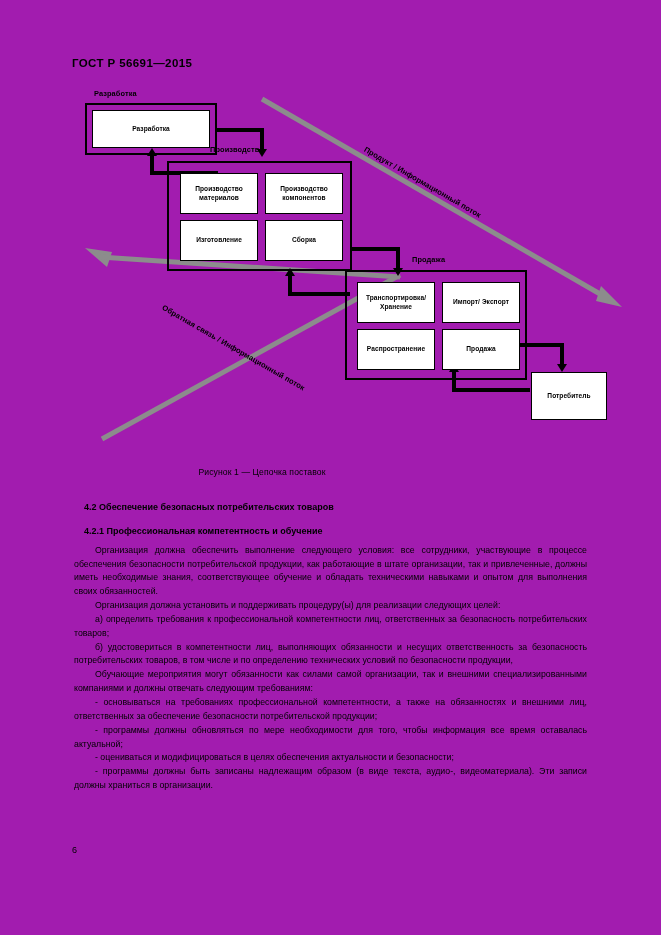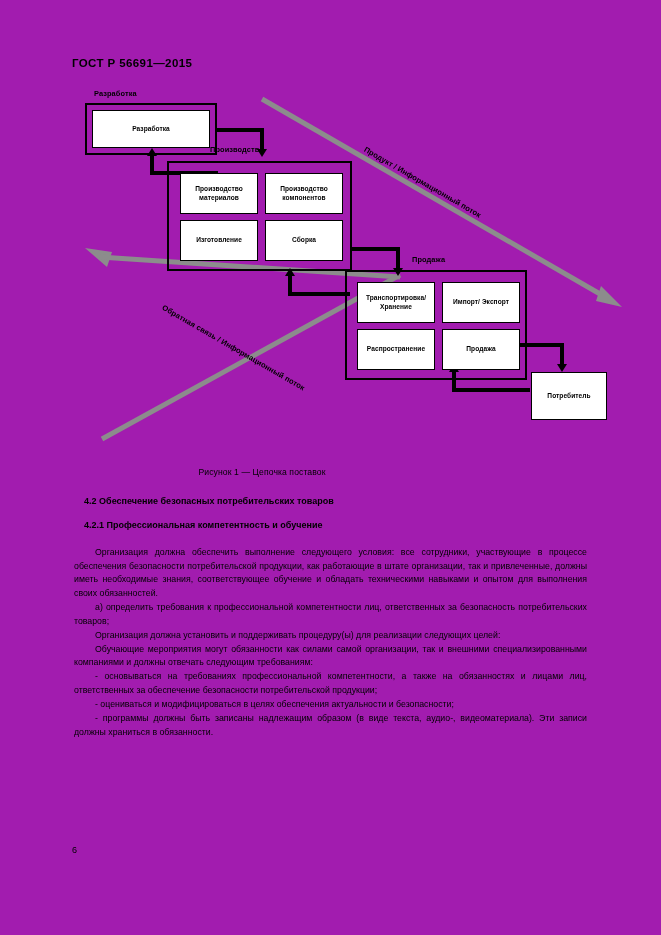--- a/index.html
+++ b/index.html
@@ -125,27 +125,27 @@
     top: 487px;
     width: 513px;
     font-size: 8.75px;
     line-height: 13.85px;
     text-align: justify;
     letter-spacing: 0.01px;
   }
   #body-text .h2 {
     font-weight: bold;
     font-size: 9px;
-    margin: 8px 0 10px 10px;
+    margin: 14px 0 10px 10px;
     text-align: left;
   }
   #body-text .h3 {
     font-weight: bold;
     font-size: 9px;
-    margin: 0 0 13px 10px;
+    margin: 0 0 5px 10px;
     text-align: left;
   }
   #body-text p {
     margin: 0;
     text-indent: 21px;
     text-align: justify;
     hyphens: none;
   }
 
   #page-number {
@@ -246,23 +246,25 @@
     </div>
   </div>
 
   <div id="fig-caption">Рисунок 1 — Цепочка поставок</div>
 
   <div id="body-text">
     <div class="h2">4.2 Обеспечение безопасных потребительских товаров</div>
     <div class="h3">4.2.1 Профессиональная компетентность и обучение</div>
 
     <p>Организация должна обеспечить выполнение следующего условия: все сотрудники, участвующие в процессе обеспечения безопасности потребительской продукции, как работающие в штате организации, так и привлеченные, должны иметь необходимые знания, соответствующее обучение и обладать техническими навыками и опытом для выполнения своих обязанностей.</p>
+    <p>Организация должна установить и поддерживать процедуру(ы) для реализации следующих целей:</p>
     <p>а) определить требования к профессиональной компетентности лиц, ответственных за безопасность потребительских товаров;</p>
-    <p>Организация должна установить и поддерживать процедуру(ы) для реализации следующих целей:</p>
+    <p>б) удостовериться в компетентности лиц, выполняющих обязанности и несущих ответственность за безопасность потребительских товаров, в том числе и по определению технических условий по безопасности продукции,</p>
     <p>Обучающие мероприятия могут обязанности как силами самой организации, так и внешними специализированными компаниями и должны отвечать следующим требованиям:</p>
-    <p>- основываться на требованиях профессиональной компетентности, а также на обязанностях и лицами лиц, ответственных за обеспечение безопасности потребительской продукции;</p>
+    <p>- основываться на требованиях профессиональной компетентности, а также на обязанностях и внешними лиц, ответственных за обеспечение безопасности потребительской продукции;</p>
+    <p>- программы должны обновляться по мере необходимости для того, чтобы информация все время оставалась актуальной;</p>
     <p>- оцениваться и модифицироваться в целях обеспечения актуальности и безопасности;</p>
-    <p>- программы должны быть записаны надлежащим образом (в виде текста, аудио-, видеоматериала). Эти записи должны храниться в обязанности.</p>
+    <p>- программы должны быть записаны надлежащим образом (в виде текста, аудио-, видеоматериала). Эти записи должны храниться в организации.</p>
   </div>
 
   <div id="page-number">6</div>
 
 </div>
 
 </body></html>

